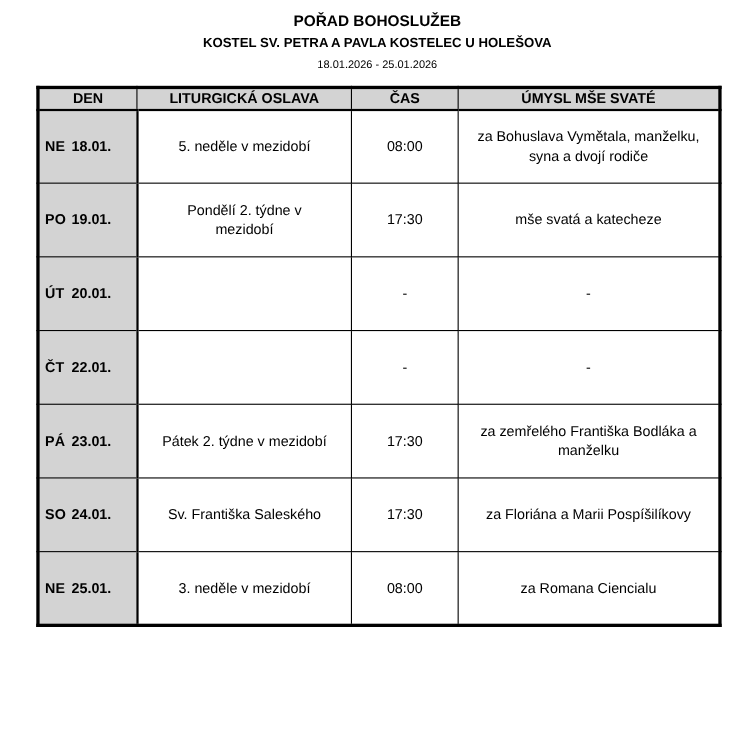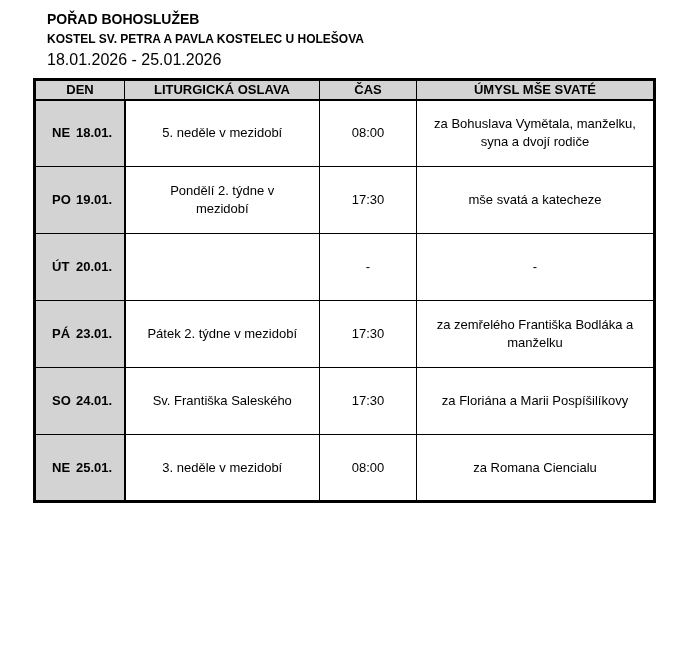--- a/index.html
+++ b/index.html
@@ -8,33 +8,33 @@
     background: #ffffff;
     font-family: "Liberation Sans", sans-serif;
     color: #000000;
   }
   .page {
     width: 686px;
     height: 672px;
     background: #ffffff;
     padding-top: 9px;
   }
-  .titles { text-align: left; margin-left: 47px; }
+  .titles { text-align: center; }
   .title-main {
     font-size: 14px;
     font-weight: bold;
     line-height: 20px;
   }
   .title-sub {
     font-size: 12px;
     font-weight: bold;
     line-height: 21px;
   }
   .title-dates {
-    font-size: 16px;
+    font-size: 10px;
     font-weight: normal;
     line-height: 20px;
     margin-bottom: 8px;
   }
   table.schedule {
     border-collapse: collapse;
     margin-left: 33px;
     width: 620px;
     table-layout: fixed;
   }
@@ -61,21 +61,21 @@
     font-size: 13px;
     vertical-align: middle;
     text-align: center;
     white-space: pre-line;
     line-height: 18px;
   }
   td.day {
     background: #d3d3d3;
     font-weight: bold;
     text-align: left;
-    padding-left: 16px;
+    padding-left: 5px;
     white-space: nowrap;
     border-right-width: 2px !important;
   }
   td.day .abbr { display: inline-block; min-width: 24px; }
   td.cel, td.int { padding: 0 8px; }
 </style>
 </head>
 <body>
 
 <div class="page">
@@ -115,20 +115,26 @@
           <td class="time">17:30</td>
           <td class="int">mše svatá a katecheze</td>
         </tr>
         <tr>
           <td class="day"><span class="abbr">ÚT</span><span>20.01.</span></td>
           <td class="cel"></td>
           <td class="time">-</td>
           <td class="int">-</td>
         </tr>
         <tr>
+          <td class="day"><span class="abbr">ČT</span><span>22.01.</span></td>
+          <td class="cel"></td>
+          <td class="time">-</td>
+          <td class="int">-</td>
+        </tr>
+        <tr>
           <td class="day"><span class="abbr">PÁ</span><span>23.01.</span></td>
           <td class="cel">Pátek 2. týdne v mezidobí</td>
           <td class="time">17:30</td>
           <td class="int">za zemřelého Františka Bodláka a
 manželku</td>
         </tr>
         <tr>
           <td class="day"><span class="abbr">SO</span><span>24.01.</span></td>
           <td class="cel">Sv. Františka Saleského</td>
           <td class="time">17:30</td>

